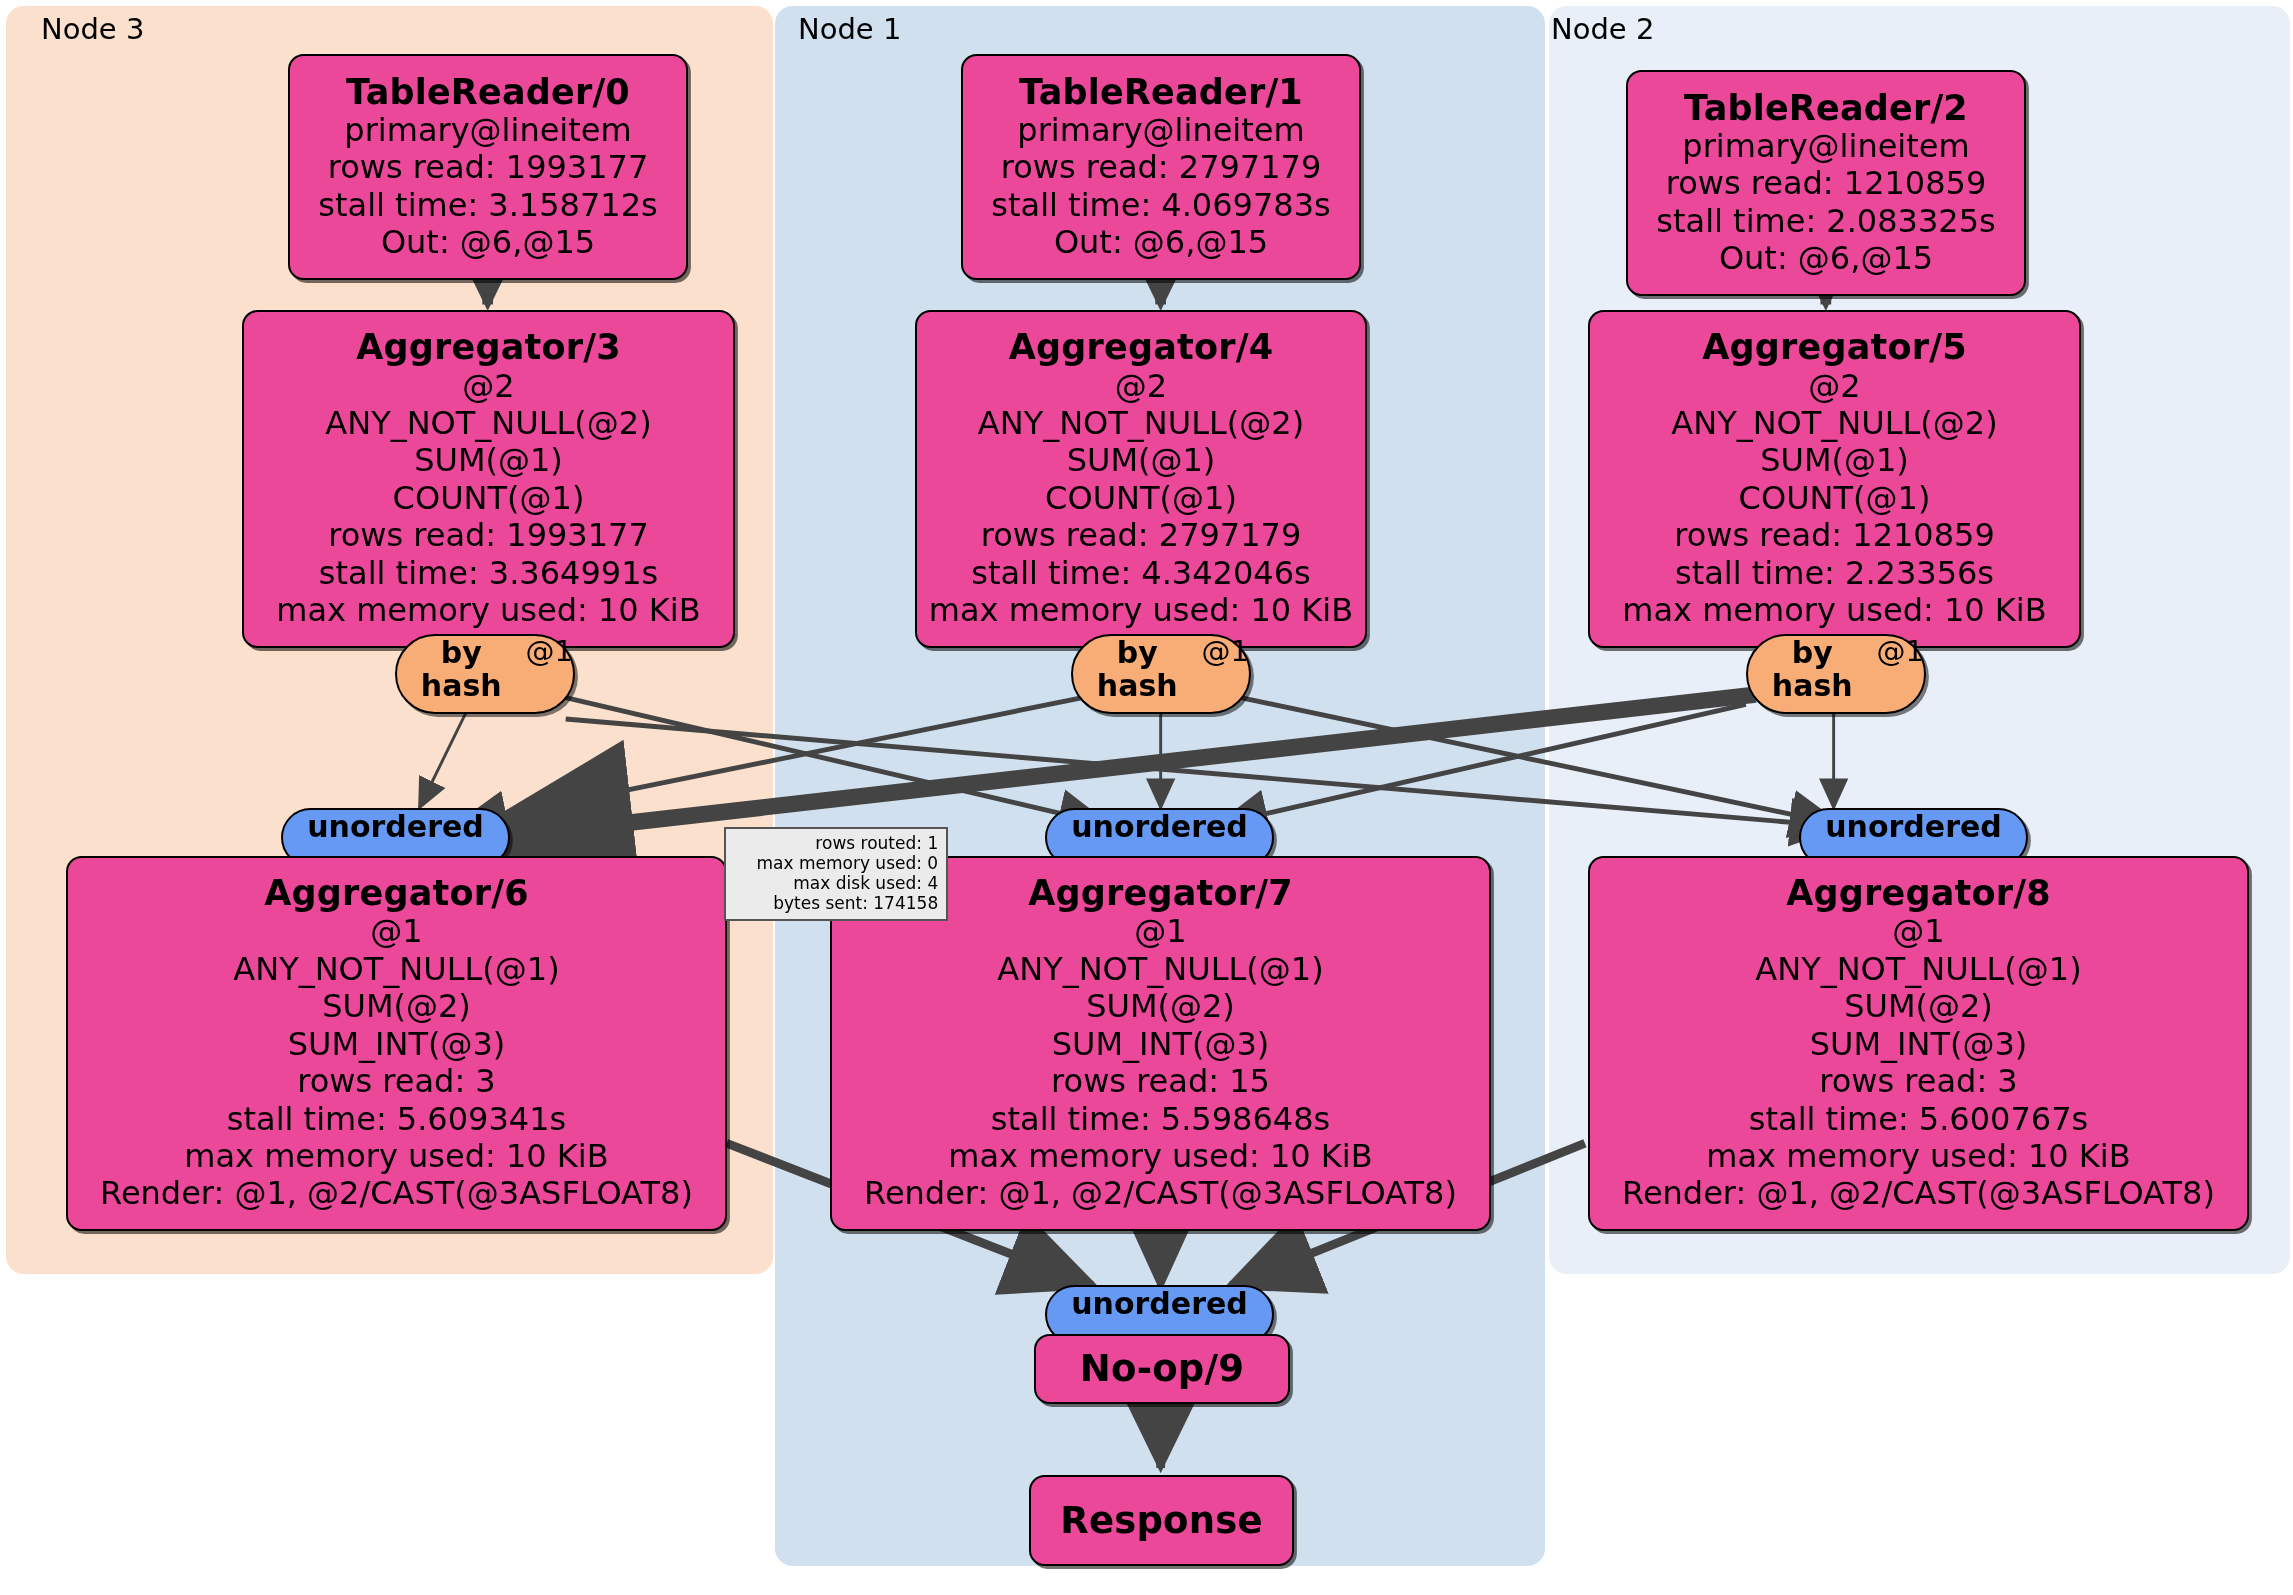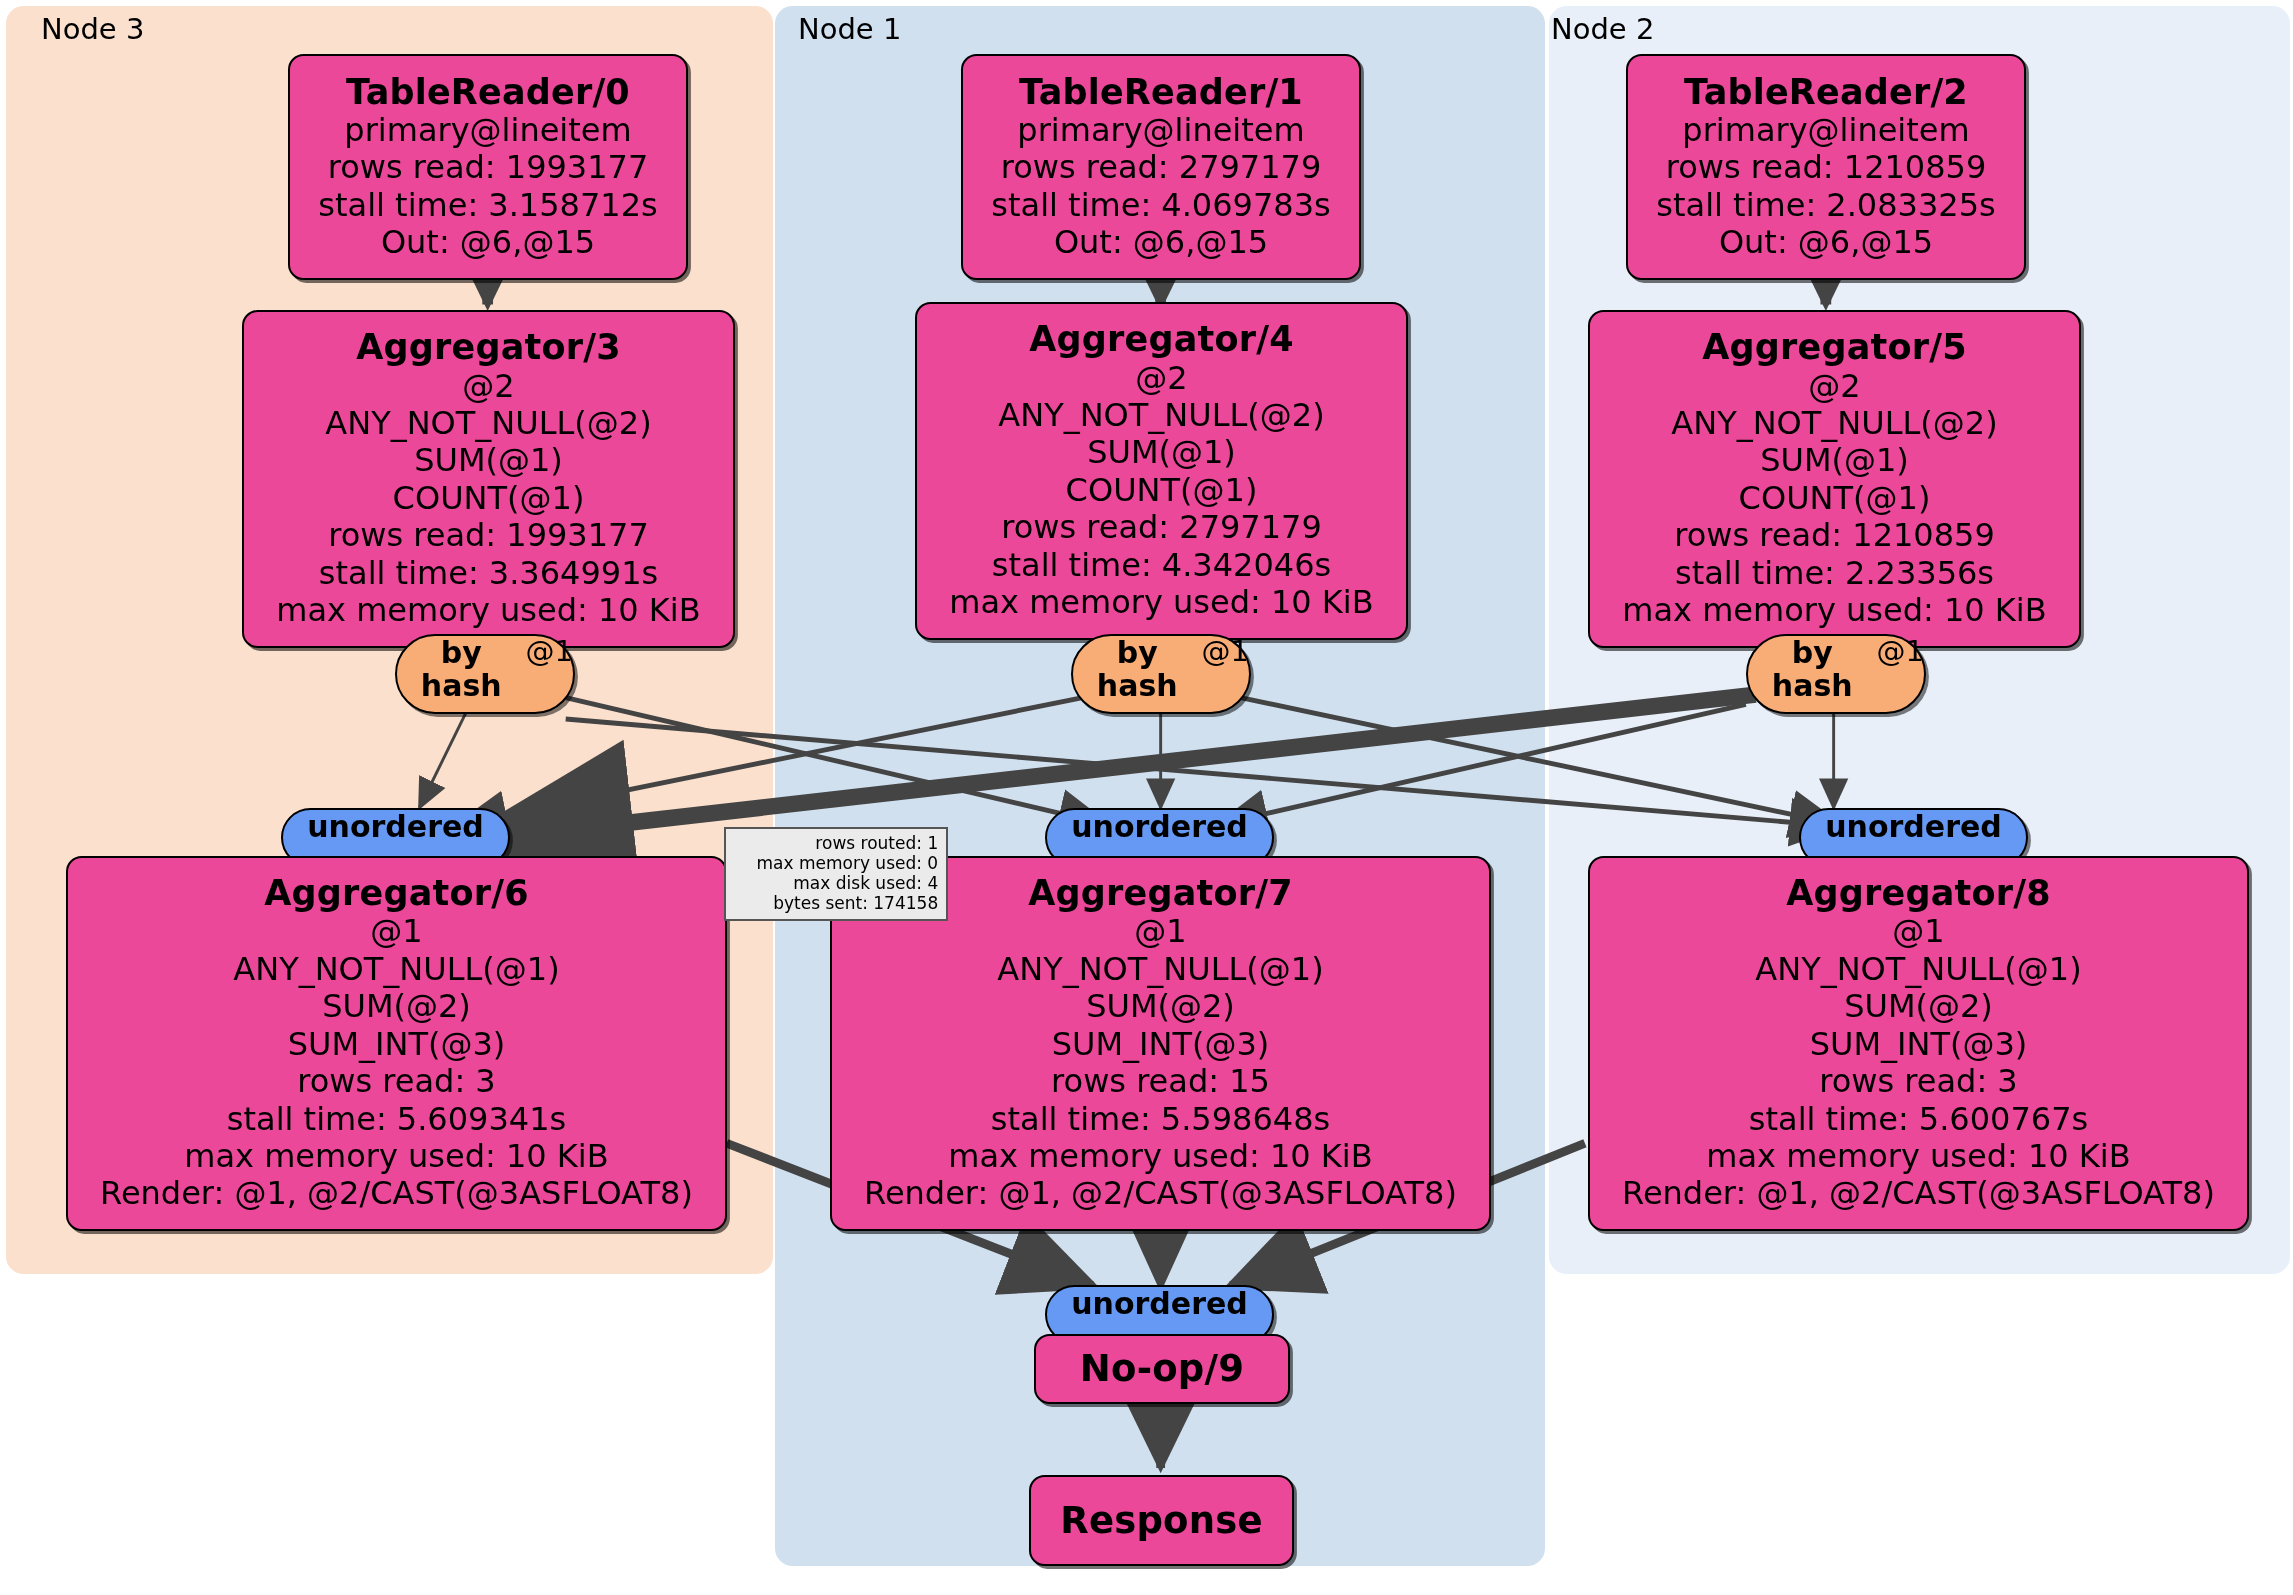--- a/index.html
+++ b/index.html
@@ -116,40 +116,40 @@
   </div>
 
   <div class="node" style="left:961px;top:54px;width:400px;height:226px;">
     <div class="title">TableReader/1</div>
     <div class="line">primary@lineitem</div>
     <div class="line">rows read: 2797179</div>
     <div class="line">stall time: 4.069783s</div>
     <div class="line">Out: @6,@15</div>
   </div>
 
-  <div class="node" style="left:1626px;top:54px;width:400px;height:226px;">
+  <div class="node" style="left:1626px;top:70px;width:400px;height:226px;">
     <div class="title">TableReader/2</div>
     <div class="line">primary@lineitem</div>
     <div class="line">rows read: 1210859</div>
     <div class="line">stall time: 2.083325s</div>
     <div class="line">Out: @6,@15</div>
   </div>
 
   <div class="node" style="left:242px;top:310px;width:493px;height:338px;">
     <div class="title">Aggregator/3</div>
     <div class="line">@2</div>
     <div class="line">ANY_NOT_NULL(@2)</div>
     <div class="line">SUM(@1)</div>
     <div class="line">COUNT(@1)</div>
     <div class="line">rows read: 1993177</div>
     <div class="line">stall time: 3.364991s</div>
     <div class="line">max memory used: 10 KiB</div>
   </div>
 
-  <div class="node" style="left:915px;top:302px;width:493px;height:338px;">
+  <div class="node" style="left:915px;top:310px;width:452px;height:338px;">
     <div class="title">Aggregator/4</div>
     <div class="line">@2</div>
     <div class="line">ANY_NOT_NULL(@2)</div>
     <div class="line">SUM(@1)</div>
     <div class="line">COUNT(@1)</div>
     <div class="line">rows read: 2797179</div>
     <div class="line">stall time: 4.342046s</div>
     <div class="line">max memory used: 10 KiB</div>
   </div>
 

